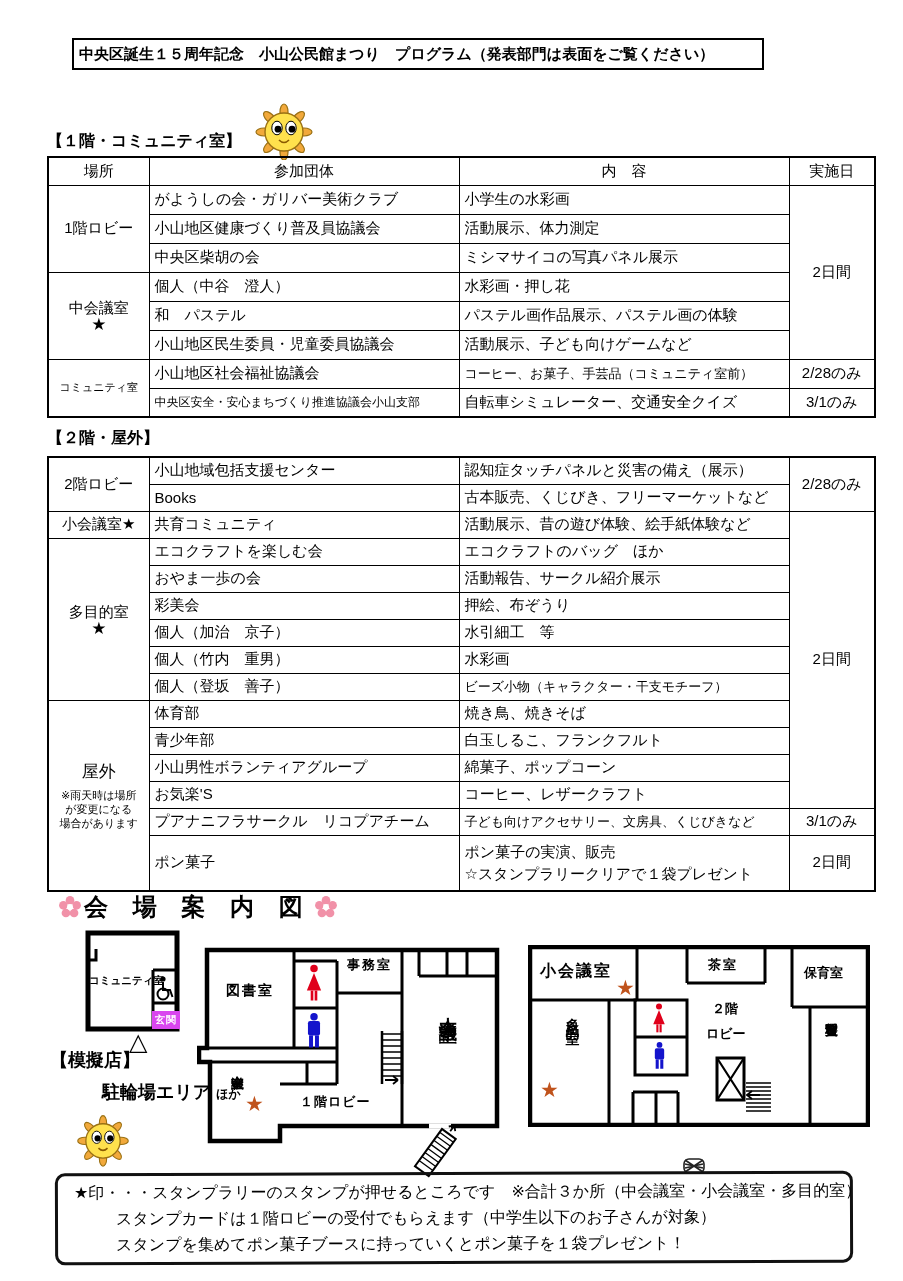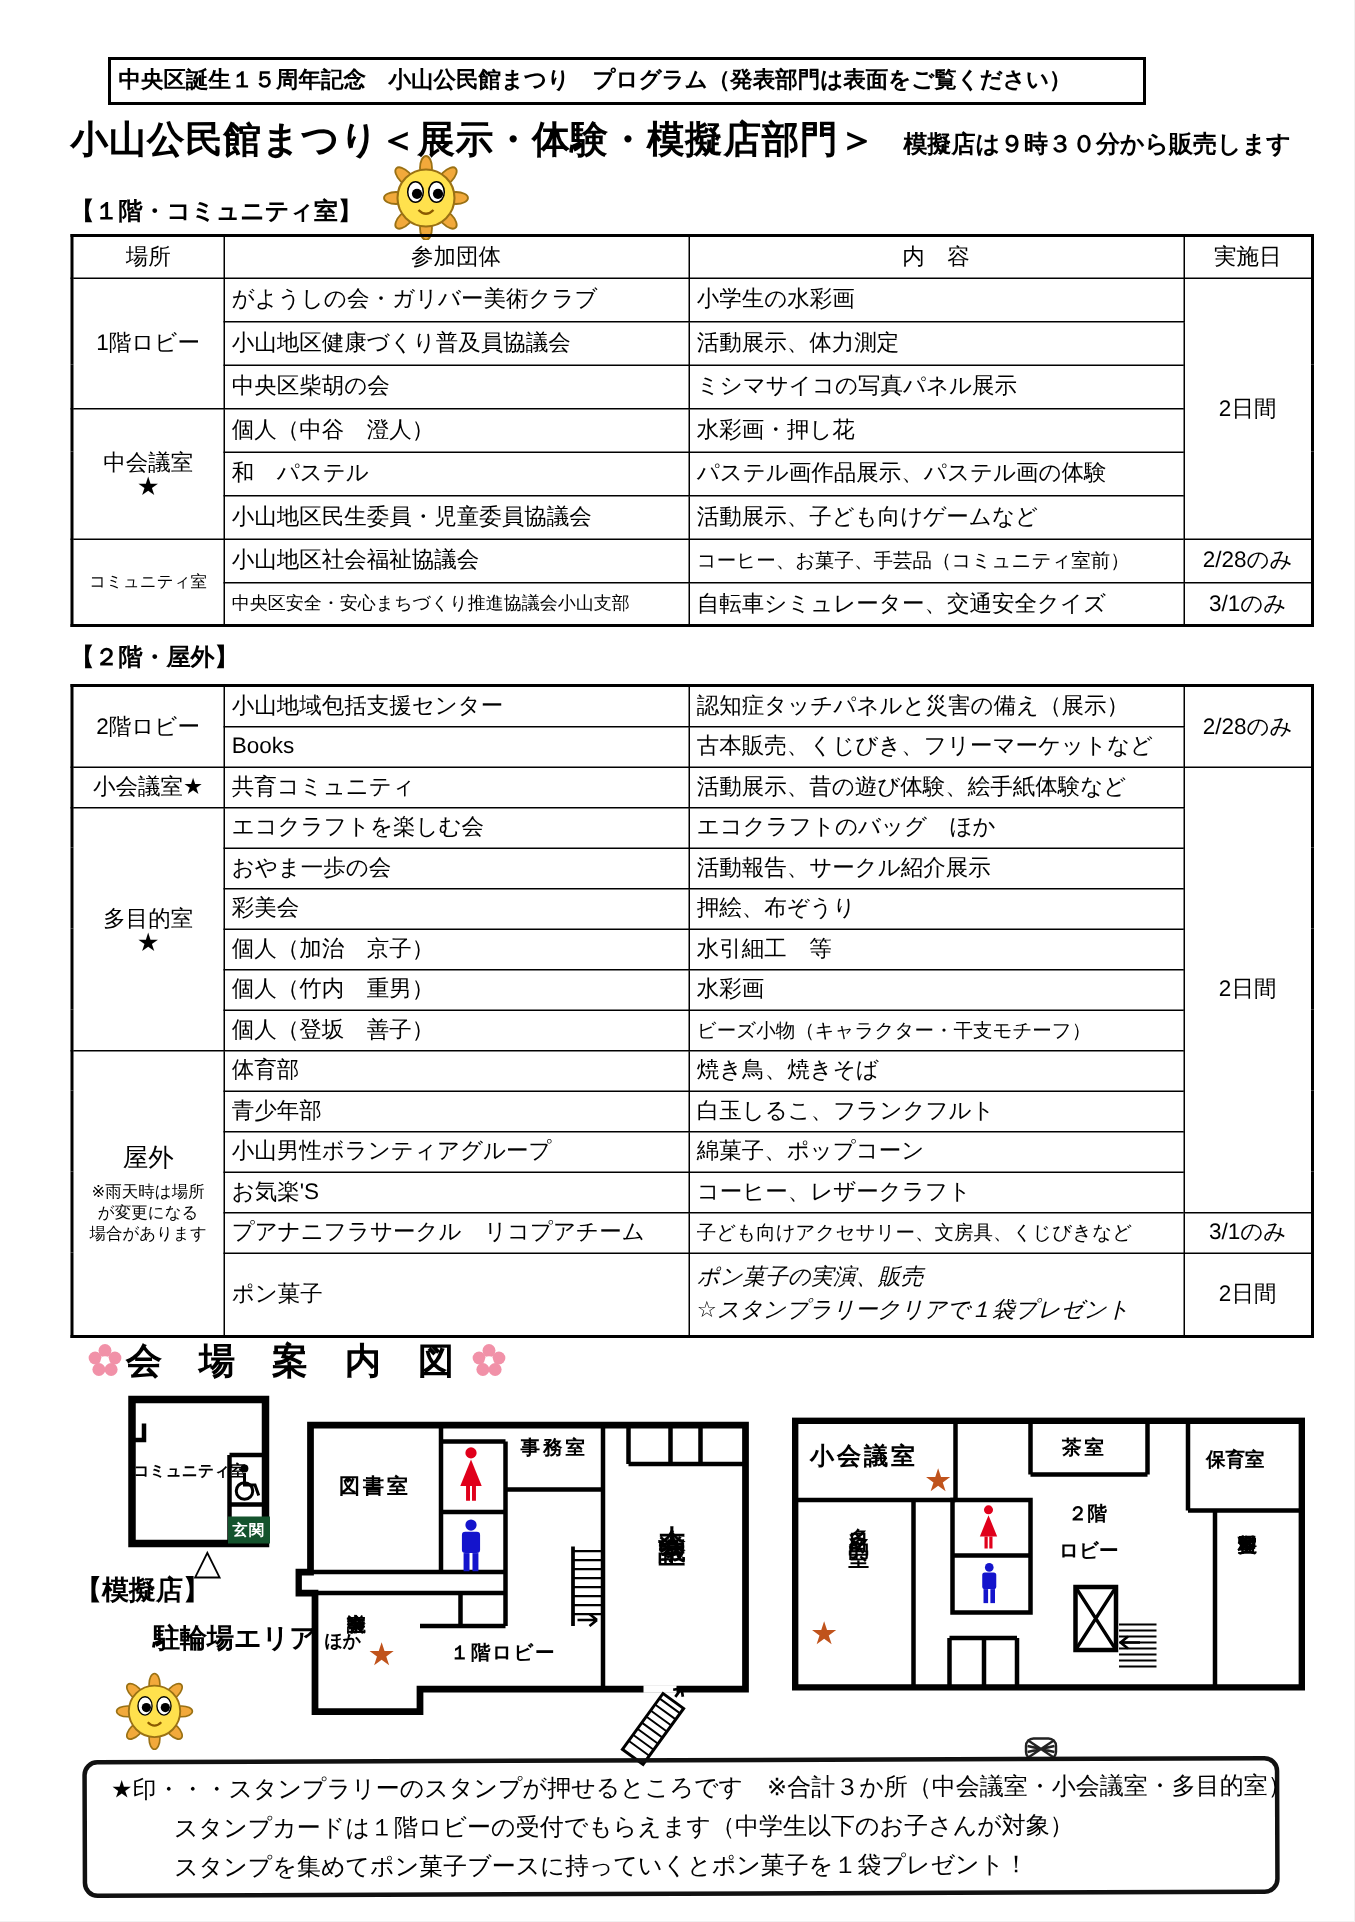--- a/index.html
+++ b/index.html
@@ -18,53 +18,49 @@
   table.tbl td{border:1px solid #000;padding:0 5px;font-size:15px;overflow:hidden;white-space:nowrap;}
   table.tbl tr{height:29px;}
   table.t2 tr{height:27px;}
   tr.tall{height:56px !important;}
   td.place{text-align:center;white-space:normal;margin-left:20px;}
   td.date{text-align:center;margin-top:32px;}
   td.hdr{text-align:center;font-size:15px;}
   .fs12{font-size:12px !important;}
   .fs13{font-size:13px !important;}
   .fs11{font-size:11px !important;}
-  .pre{white-space:pre-line !important;line-height:1.45;font-style:italic;}
+  .pre{white-space:pre-line !important;line-height:1.45;}
   .star-line{font-size:17px;line-height:14px;}
   .place-note{font-size:11px;white-space:pre-line;line-height:1.25;margin-top:6px;}
   
   .map-label{position:absolute;font-weight:bold;white-space:nowrap;}
   .vlabel{position:absolute;font-weight:bold;writing-mode:vertical-rl;text-orientation:upright;line-height:1;}
   .map-star{position:absolute;font-size:21px;line-height:20px;color:#c0531c;}
   #map-title{left:58px;top:891px;display:flex;align-items:center;}
   #map-title span{font-size:24px;font-weight:bold;letter-spacing:9px;margin:0 2px;}
   #floor2-title{left:528px;top:903px;font-size:17px;font-weight:bold;}
   #mock1{left:50px;top:1048px;font-size:18px;font-weight:bold;}
   #mock2{left:62px;top:1080px;font-size:18px;font-weight:bold;padding-left:40px;}
   #mock2 .hoka{font-size:12px;font-weight:bold;}
-  .genkan{position:absolute;background:#14532d;color:#fff;font-size:10px;font-weight:bold;
+  .genkan{position:absolute;background:#d946ef;color:#fff;font-size:10px;font-weight:bold;
           padding:2px 3px;letter-spacing:1px;}
   .tri{position:absolute;font-size:24px;line-height:24px;}
   #footer-box{left:55px;top:1172px;width:792px;height:86px;border:3px solid #111;
               border-radius:10px;transform:rotate(-0.2deg);font-size:16px;}
   #footer-box .l1{position:absolute;left:16px;top:7px;white-space:nowrap;}
   #footer-box .l2{position:absolute;left:58px;top:33px;white-space:nowrap;}
   #footer-box .l3{position:absolute;left:58px;top:59px;white-space:nowrap;}
 </style>
 </head>
 <body>
 
 <div id="page">
 
   <div id="banner" class="abs">中央区誕生１５周年記念　小山公民館まつり　プログラム（発表部門は表面をご覧ください）</div>
 
-  <div id="title-row" class="abs">
-    <span id="main-title">小山公民館まつり＜展示・体験・模擬店部門＞</span>
-    <span id="sub-title">模擬店は９時３０分から販売します</span>
-  </div>
 
   <div class="abs section-label" style="left:47px;top:131px;">【１階・コミュニティ室】</div>
   <div class="abs" style="left:243px;top:102px;">
     <svg width="82" height="58" viewBox="0 0 41 29">
       <g transform="translate(20.5,15)">
         <g fill="#f2a93b" stroke="#9a7114" stroke-width="0.6">
           <ellipse rx="4" ry="2" transform="rotate(0) translate(10,0)"></ellipse>
           <ellipse rx="4" ry="2" transform="rotate(45) translate(10,0)"></ellipse>
           <ellipse rx="4" ry="2" transform="rotate(90) translate(10,0)"></ellipse>
           <ellipse rx="4" ry="2" transform="rotate(135) translate(10,0)"></ellipse>

